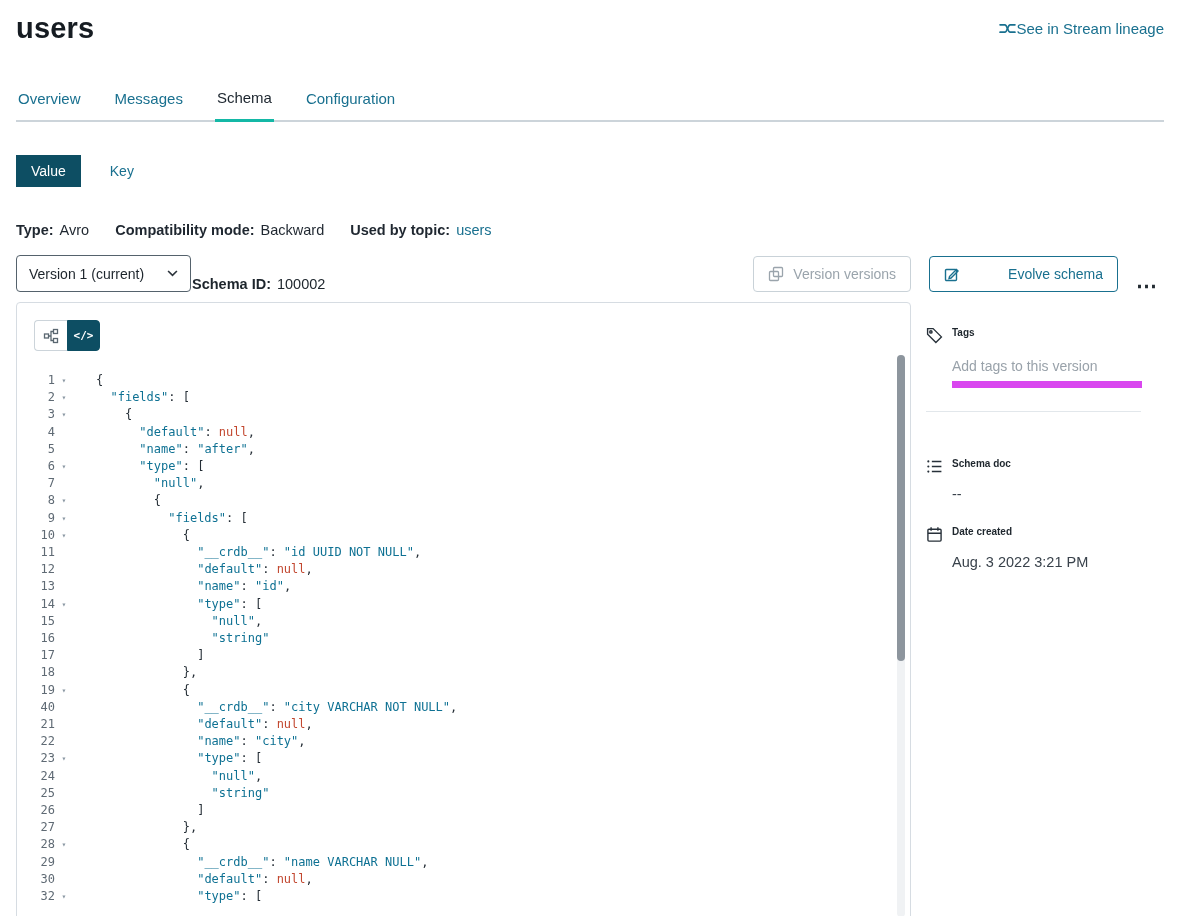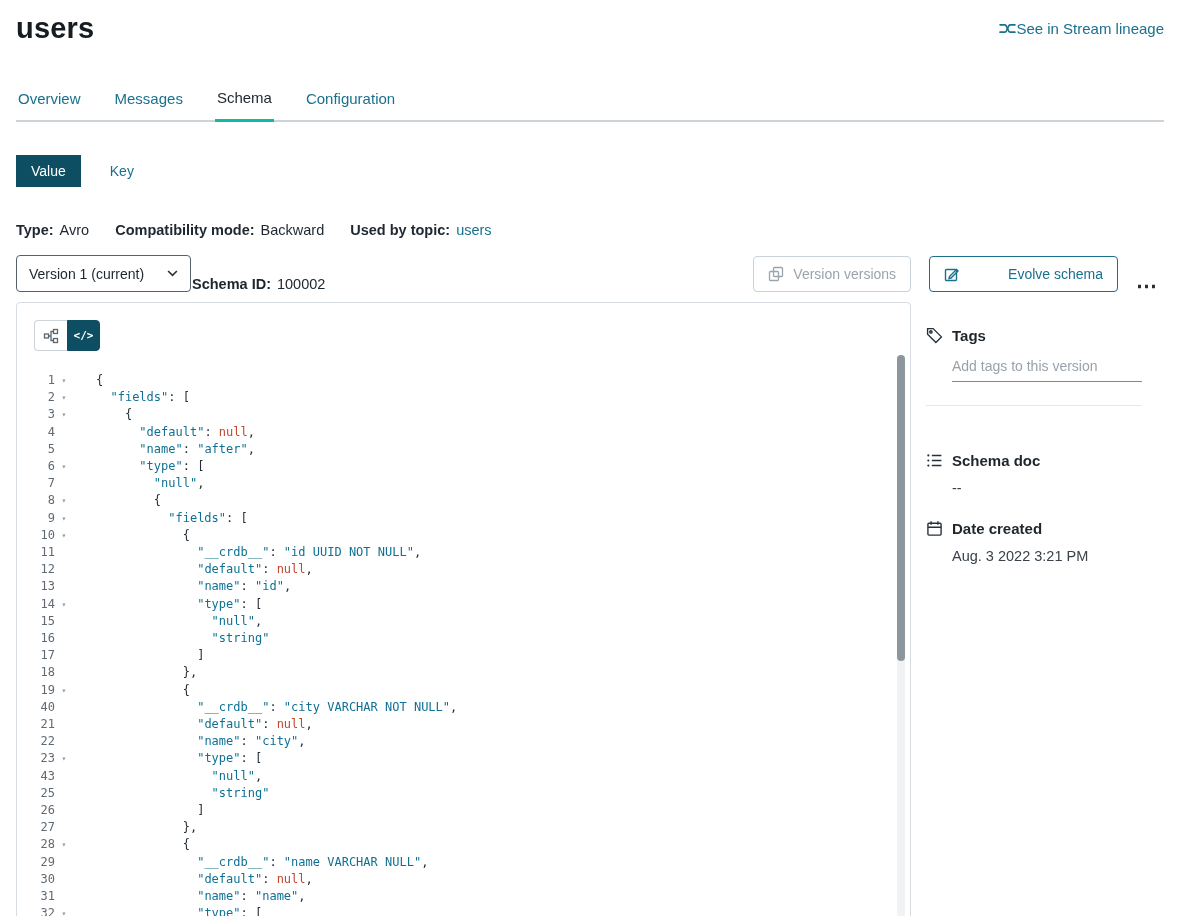--- a/index.html
+++ b/index.html
@@ -59,22 +59,22 @@
   .fold{width:18px;text-align:center;color:#8b98a4;font-size:8px;line-height:17.2px;flex:none;cursor:pointer;}
   .code-text{padding-left:23px;white-space:pre;}
   .tk-ws{white-space:pre;}
   .tk-pn{color:var(--code-punct);}
   .tk-k{color:var(--code-key);}
   .tk-s{color:var(--code-string);}
   .tk-nu{color:var(--code-null);}
   .scrollbar-track{position:absolute;right:5px;top:52px;bottom:0;width:8px;background:#f0f2f4;border-radius:4px;}
   .scrollbar-thumb{position:absolute;top:0;left:0;width:8px;height:306px;background:#8d959d;border-radius:4px;cursor:grab;}
   .side{flex:1;padding:25px 0 0 15px;}
-  .side-header{display:flex;align-items:flex-start;gap:9px;font-size:15px;font-weight:700;color:#1e262d;}
-  .tags-input{margin:14px 0 0 26px;width:190px;border:none;border-bottom:1px solid #d946ef;
+  .side-header{display:flex;align-items:flex-start;gap:9px;font-size:10px;font-weight:700;color:#1e262d;}
+  .tags-input{margin:14px 0 0 26px;width:190px;border:none;border-bottom:7px solid #d946ef;
        font:14px "Liberation Sans",sans-serif;padding:0 0 7px;outline:none;color:#333;background:transparent;display:block;}
   .tags-input::placeholder{color:#99a2aa;}
   .side-divider{border:none;border-top:1px solid #e2e7eb;margin:23px 0 0 0;width:215px;}
   .section-doc{margin-top:46px;}
   .section-date{margin-top:24px;}
   .side-value{margin:11px 0 0 26px;font-size:14.5px;color:#39424b;}
   svg{display:block;}
 </style>
 </head>
 <body>
@@ -281,21 +281,21 @@
             <span class="ln">22</span>
             <span class="fold"></span>
             <span class="code-text"><span class="tk-ws">              </span><span class="tk-k">"name"</span><span class="tk-pn">: </span><span class="tk-s">"city"</span><span class="tk-pn">,</span></span>
           </div>
           <div class="code-line">
             <span class="ln">23</span>
             <span class="fold">▾</span>
             <span class="code-text"><span class="tk-ws">              </span><span class="tk-k">"type"</span><span class="tk-pn">: [</span></span>
           </div>
           <div class="code-line">
-            <span class="ln">43</span>
+            <span class="ln">24</span>
             <span class="fold"></span>
             <span class="code-text"><span class="tk-ws">                </span><span class="tk-s">"null"</span><span class="tk-pn">,</span></span>
           </div>
           <div class="code-line">
             <span class="ln">25</span>
             <span class="fold"></span>
             <span class="code-text"><span class="tk-ws">                </span><span class="tk-s">"string"</span></span>
           </div>
           <div class="code-line">
             <span class="ln">26</span>
@@ -314,25 +314,20 @@
           </div>
           <div class="code-line">
             <span class="ln">29</span>
             <span class="fold"></span>
             <span class="code-text"><span class="tk-ws">              </span><span class="tk-k">"__crdb__"</span><span class="tk-pn">: </span><span class="tk-s">"name VARCHAR NULL"</span><span class="tk-pn">,</span></span>
           </div>
           <div class="code-line">
             <span class="ln">30</span>
             <span class="fold"></span>
             <span class="code-text"><span class="tk-ws">              </span><span class="tk-k">"default"</span><span class="tk-pn">: </span><span class="tk-nu">null</span><span class="tk-pn">,</span></span>
-          </div>
-          <div class="code-line">
-            <span class="ln">31</span>
-            <span class="fold"></span>
-            <span class="code-text"><span class="tk-ws">              </span><span class="tk-k">"name"</span><span class="tk-pn">: </span><span class="tk-s">"name"</span><span class="tk-pn">,</span></span>
           </div>
           <div class="code-line">
             <span class="ln">32</span>
             <span class="fold">▾</span>
             <span class="code-text"><span class="tk-ws">              </span><span class="tk-k">"type"</span><span class="tk-pn">: [</span></span>
           </div>
         </div>
 
       <div class="scrollbar-track">
         <div class="scrollbar-thumb"></div>

